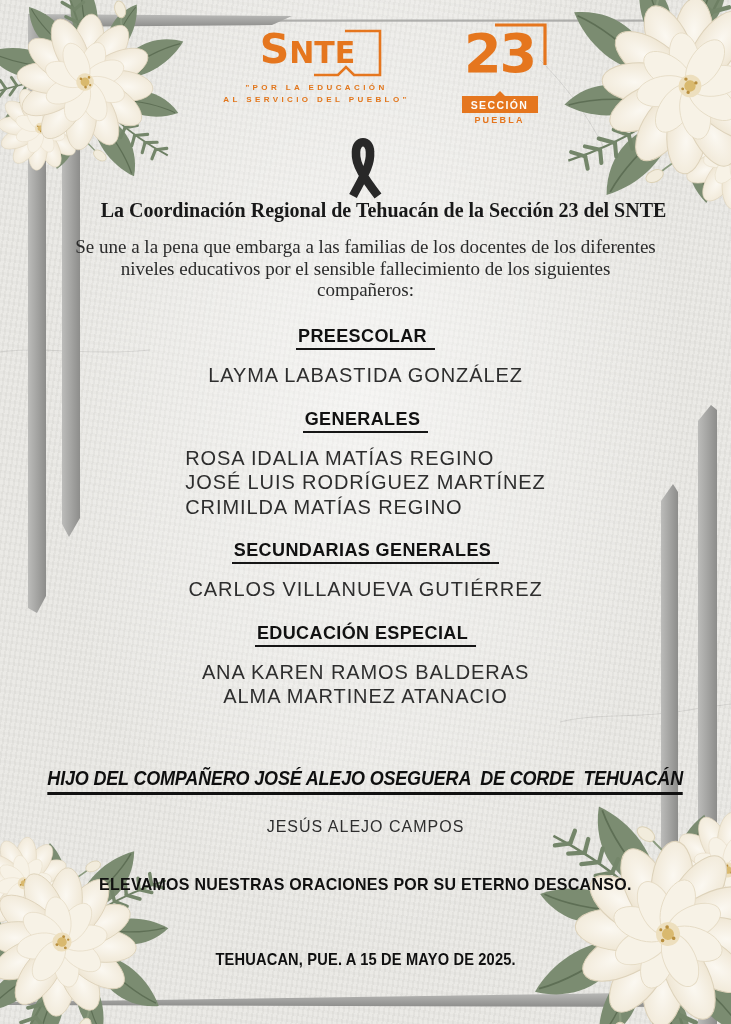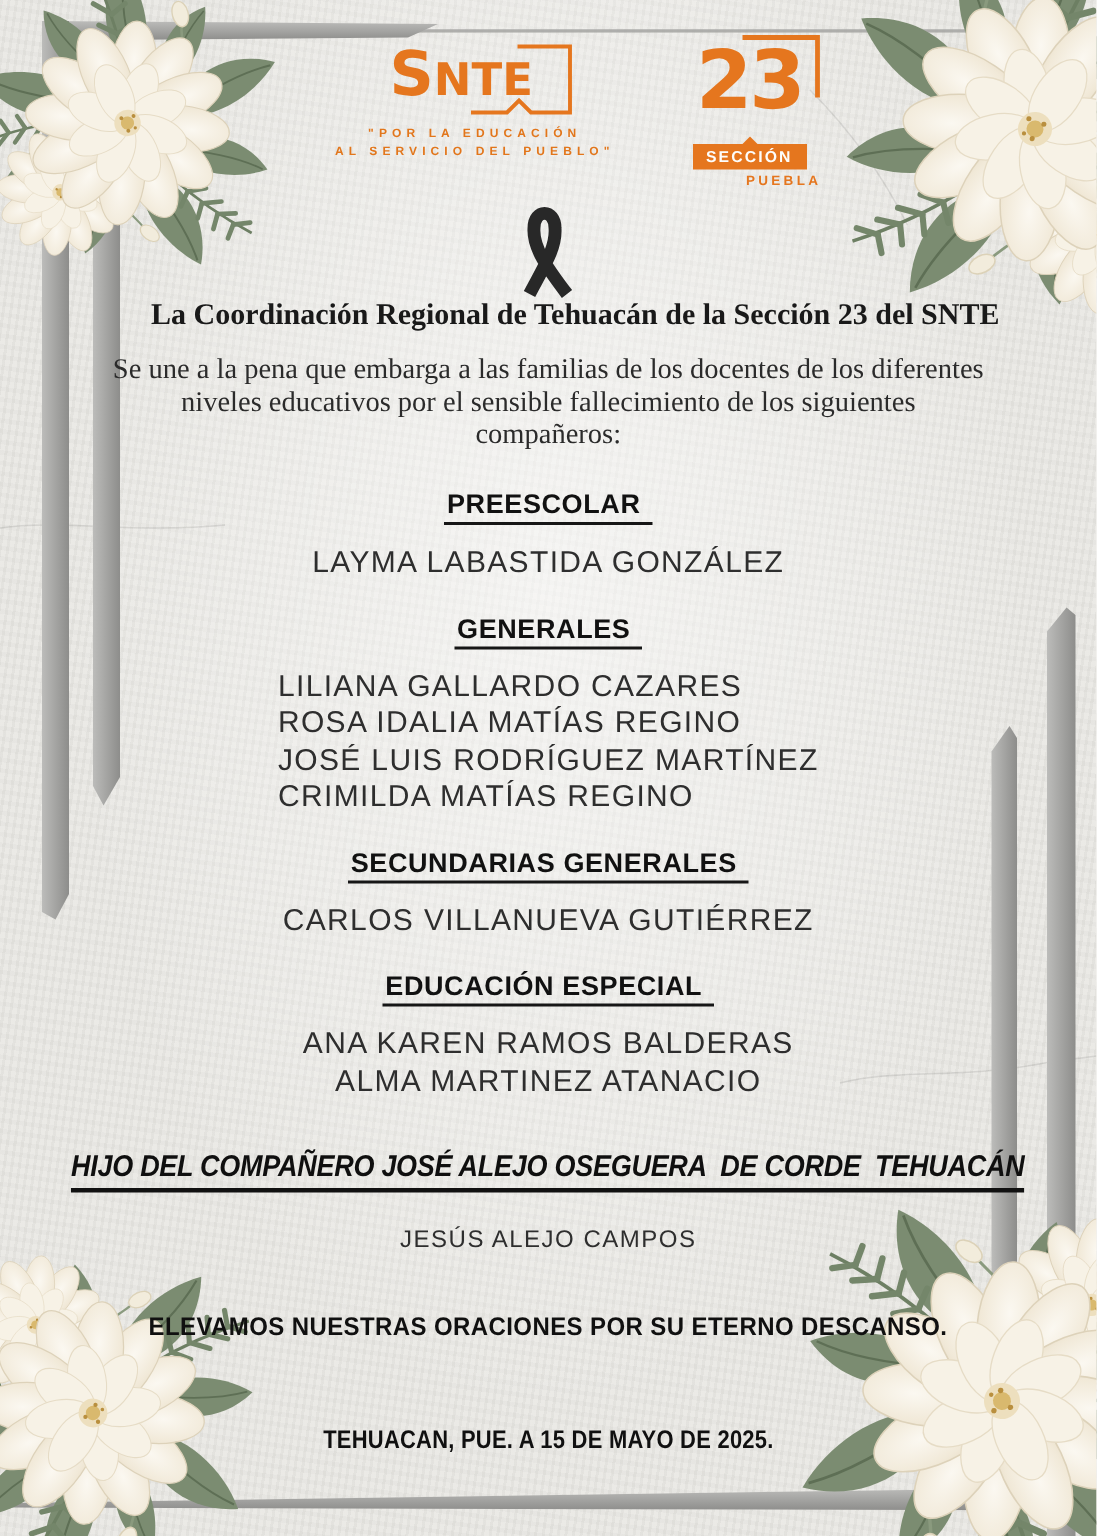--- a/index.html
+++ b/index.html
@@ -24,21 +24,21 @@
   .snte-word-wrap{position:relative;display:inline-block;padding-right:18px;}
   .snte-word{display:block;font-family:"DejaVu Sans", sans-serif;font-weight:bold;font-size:30px;line-height:46px;color:#e5761e;letter-spacing:0;}
   .snte-word::first-letter{font-size:41px;}
   .snte-bracket{position:absolute;left:8px;top:1px;width:132px;height:54px;pointer-events:none;}
   .snte-slogan{margin-top:6px;font-size:8px;font-weight:bold;color:#e2761b;letter-spacing:3.4px;line-height:12px;white-space:nowrap;}
   .s23-logo{position:relative;width:96px;text-align:center;}
   .s23-number{position:relative;display:inline-block;font-family:"DejaVu Sans", sans-serif;font-weight:bold;font-size:54px;line-height:56px;color:#e5761e;letter-spacing:-2px;}
   .s23-bracket{position:absolute;right:-16px;top:-5px;width:58px;height:48px;}
   .s23-box{position:relative;margin:14px auto 0;width:76px;background:#e5761e;color:#fdfdfb;font-weight:bold;font-size:10.5px;letter-spacing:1.4px;padding:3px 0 2px;}
   .s23-box::before{content:"";position:absolute;top:-5px;left:50%;margin-left:-5px;border-left:5px solid transparent;border-right:5px solid transparent;border-bottom:5px solid #e5761e;}
-  .s23-region{margin-top:2px;font-size:9px;font-weight:bold;color:#e5761e;letter-spacing:2.2px;text-align:right;}
+  .s23-region{margin-top:2px;font-size:9px;font-weight:bold;color:#e5761e;letter-spacing:2.2px;}
 
   
   .ribbon-wrap{position:absolute;top:129px;left:50%;transform:translateX(-50%);}
 
   
   .title{position:absolute;top:199px;left:0;right:0;font-family:"Liberation Serif", serif;font-weight:bold;font-size:20px;color:#191919;}
   .intro{position:absolute;top:236px;left:50%;transform:translateX(-50%);width:586px;font-family:"Liberation Serif", serif;font-size:19px;line-height:21.5px;color:#2b2b2b;}
 
   .sections{position:absolute;top:326px;left:0;right:0;}
   .section{margin-bottom:21px;}
@@ -221,21 +221,21 @@
     <div class="sections">
       <div class="section">
         <div><span class="section-heading">PREESCOLAR</span></div>
         <div class="section-names align-center">
             <div class="name-line">LAYMA LABASTIDA GONZÁLEZ</div>
           </div>
       </div>
 
       <div class="section">
         <div><span class="section-heading">GENERALES</span></div>
-        <div class="section-names align-left"><div class="name-line">LILIANA GALLARDO CAZARES</div><div class="name-line">ROSA IDALIA MATÍAS REGINO</div><div class="name-line">JOSÉ LUIS RODRÍGUEZ MARTÍNEZ</div><div class="name-line">CRIMILDA MATÍAS REGINO</div></div>
+        <div class="section-names align-left"><div class="name-line">ROSA IDALIA MATÍAS REGINO</div><div class="name-line">JOSÉ LUIS RODRÍGUEZ MARTÍNEZ</div><div class="name-line">CRIMILDA MATÍAS REGINO</div></div>
       </div>
 
       <div class="section">
         <div><span class="section-heading">SECUNDARIAS GENERALES</span></div>
         <div class="section-names align-center">
             <div class="name-line">CARLOS VILLANUEVA GUTIÉRREZ</div>
           </div>
       </div>
 
       <div class="section">

